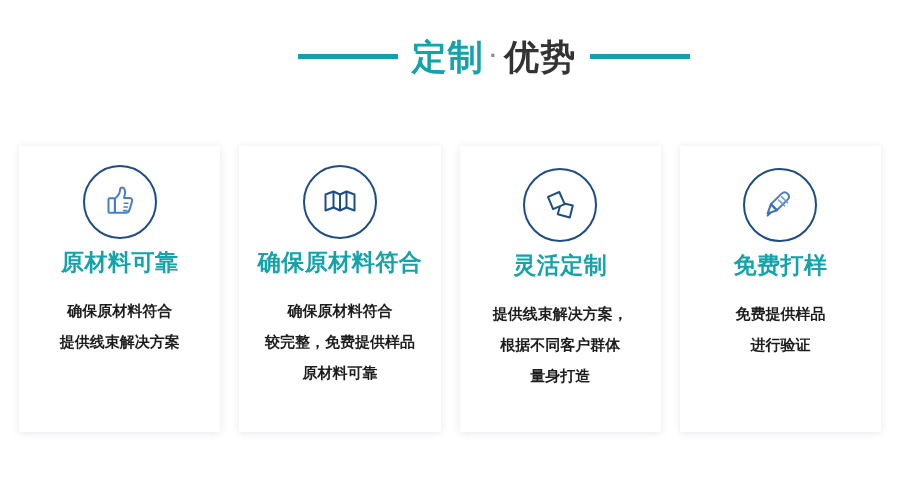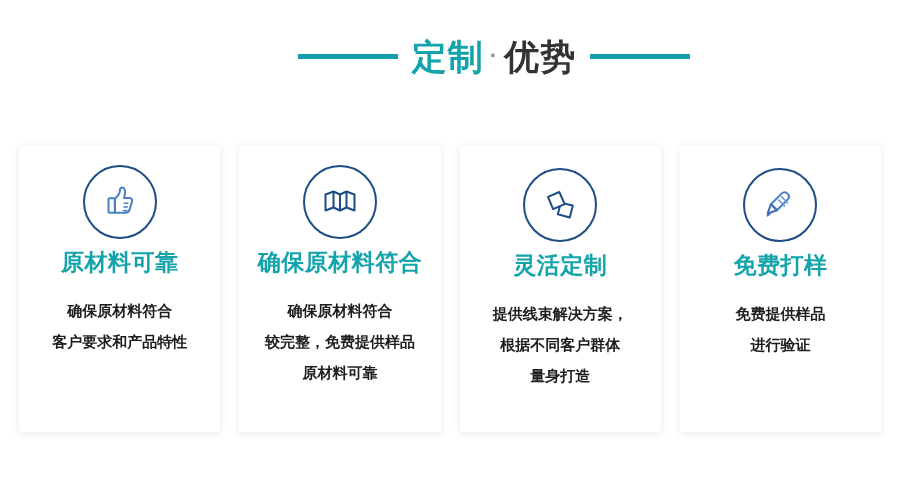--- a/index.html
+++ b/index.html
@@ -129,21 +129,21 @@
         <svg width="40" height="40" viewBox="0 0 40 40" fill="none">
           <path d="M22.5 5.5c-1.8 0-2.6 1.5-2.6 3.2 0 2.4-1.1 4.1-2.6 5.6l-2.3 2.3v14.1h10.6c1.8 0 3.4-1.1 3.9-2.8l2.6-8.6c.5-1.7-.7-3.4-2.5-3.4h-5.5l.9-4.4c.4-2.1-.3-6-2.5-6z" stroke="#4a7fc4" stroke-width="2" stroke-linejoin="round"></path>
           <rect x="8.5" y="16.2" width="6.3" height="14.6" rx="1.1" stroke="#4a7fc4" stroke-width="2"></rect>
           <path d="M24.3 21.3h3.6M24.0 25.0h3.4M23.6 28.6h3.1" stroke="#4a7fc4" stroke-width="1.6" stroke-linecap="round"></path>
         </svg>
       </span>
     </div>
     <div class="card-title">原材料可靠</div>
     <div class="card-body">
       <span class="line">确保原材料符合</span>
-      <span class="line">客户要求和产品特性</span>
+      <span class="line">提供线束解决方案</span>
     </div>
   </div>
 
   <div class="card card-a">
     <div class="icon-circle">
       <span>
         <svg width="40" height="40" viewBox="0 0 40 40" fill="none">
           <path d="M5.5 12.5L13.5 9.5L20 12.5L26.5 9.5L34.5 12.5V28.5L26.5 25.5L20 28.5L13.5 25.5L5.5 28.5V12.5Z" stroke="#1d4c86" stroke-width="2" stroke-linejoin="round"></path>
           <path d="M13.5 9.5V25.5M26.5 9.5V25.5M20 12.5V28.5" stroke="#1d4c86" stroke-width="2" stroke-linejoin="round"></path>
         </svg>

